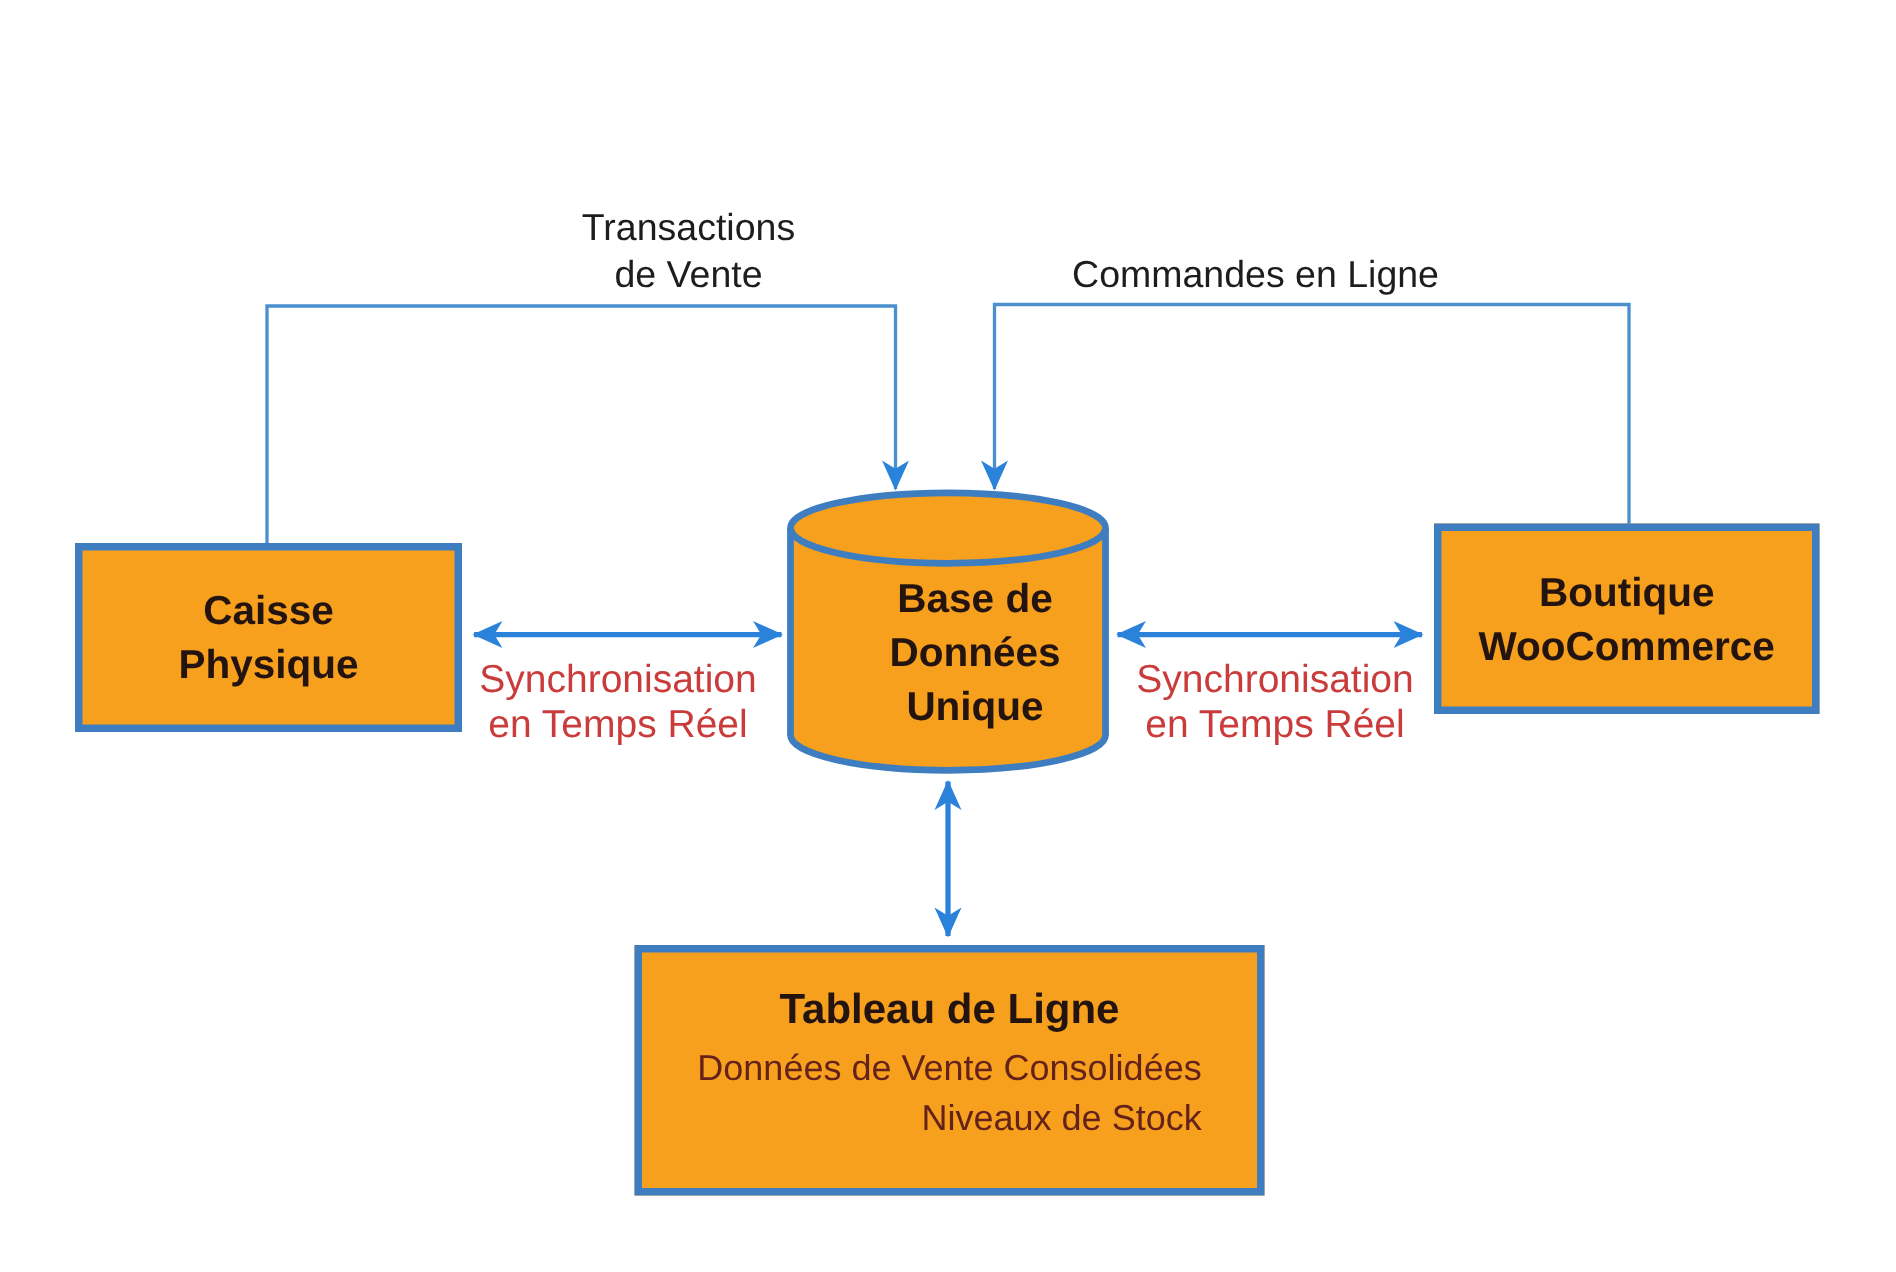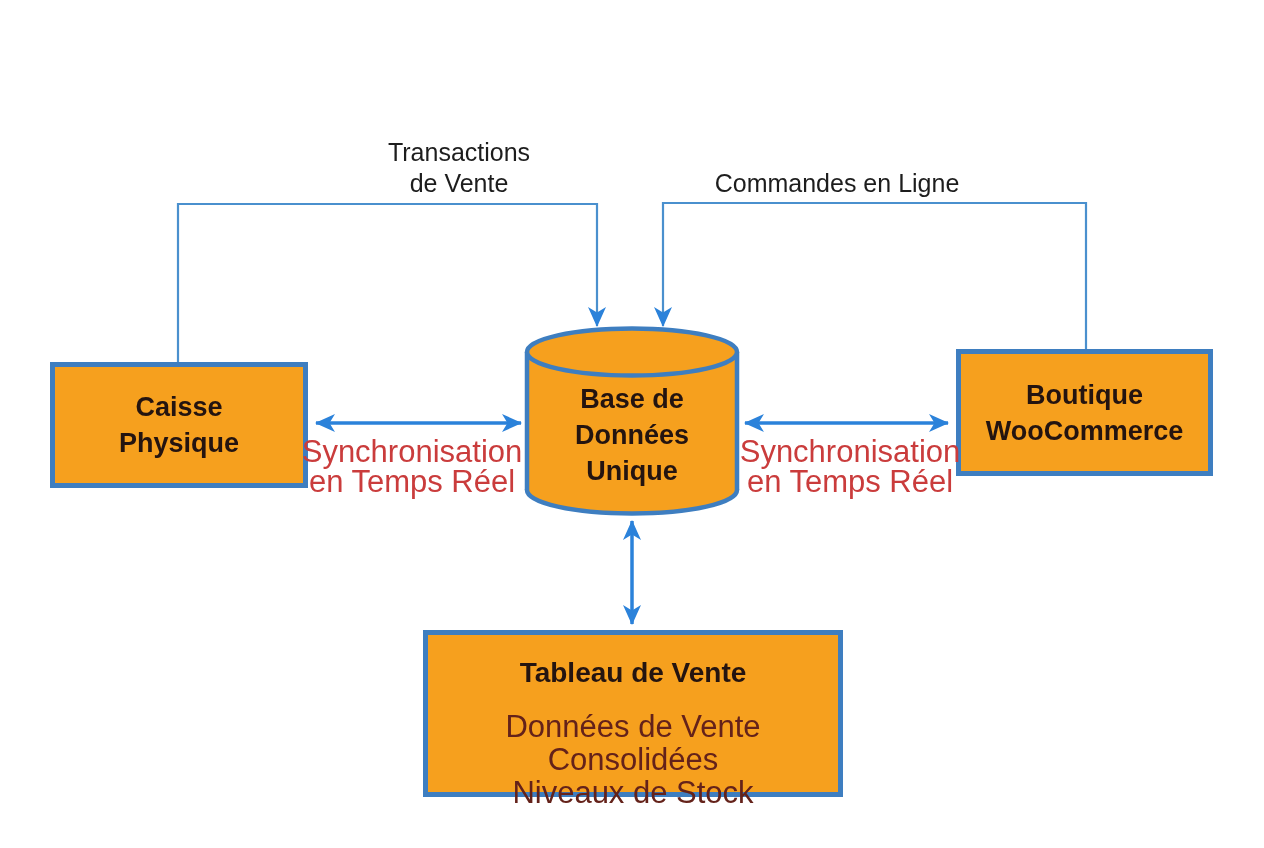--- a/index.html
+++ b/index.html
@@ -42,42 +42,42 @@
   .node-title {
     font-weight: bold;
     font-size: 27px;
     line-height: 36px;
     color: var(--title-text);
     text-align: center;
   }
   .multiline { white-space: pre-line; }
 
   #db-label {
-    position: absolute; left: 527px; top: 381px; width: 210px;
+    position: absolute; left: 545px; top: 381px; width: 210px;
     text-align: center; pointer-events: none;
   }
   #dashboard-title { font-size: 28px; line-height: 34px; }
   #dashboard-details {
-    margin-top: 20px;
-    font-size: 31px; line-height: 33px;
+    margin-top: 6px;
+    font-size: 24px; line-height: 33px;
     color: var(--subtitle-text);
-    text-align: center;
+    text-align: right;
   }
 
   
   .edge-label {
     position: absolute; width: 320px; text-align: center;
     font-size: 25px; line-height: 31px;
     color: var(--plain-label);
   }
   #label-transactions { left: 299px; top: 137px; }
   #label-commandes    { left: 677px; top: 168px; }
   .sync-label {
     position: absolute; width: 300px; text-align: center;
-    font-size: 31px; line-height: 30px;
+    font-size: 26px; line-height: 30px;
     color: var(--sync-label); top: 437px;
   }
   #label-sync-left  { left: 262px; }
   #label-sync-right { left: 700px; }
 </style>
 </head>
 <body>
 
 <div class="canvas">
 
@@ -116,21 +116,21 @@
 WooCommerce</span>
   </div>
 
   <div id="db-label">
     <span class="node-title multiline">Base de
 Données
 Unique</span>
   </div>
 
   <div class="node" id="node-dashboard">
-    <span class="node-title" id="dashboard-title">Tableau de Vente</span>
+    <span class="node-title" id="dashboard-title">Tableau de Ligne</span>
     <span class="multiline" id="dashboard-details">Données de Vente Consolidées
 Niveaux de Stock</span>
   </div>
 
   <div class="edge-label" id="label-commandes">Commandes en Ligne</div>
 
   <div class="edge-label multiline" id="label-transactions">Transactions
 de Vente</div>
 
   <div class="sync-label multiline" id="label-sync-left">Synchronisation

